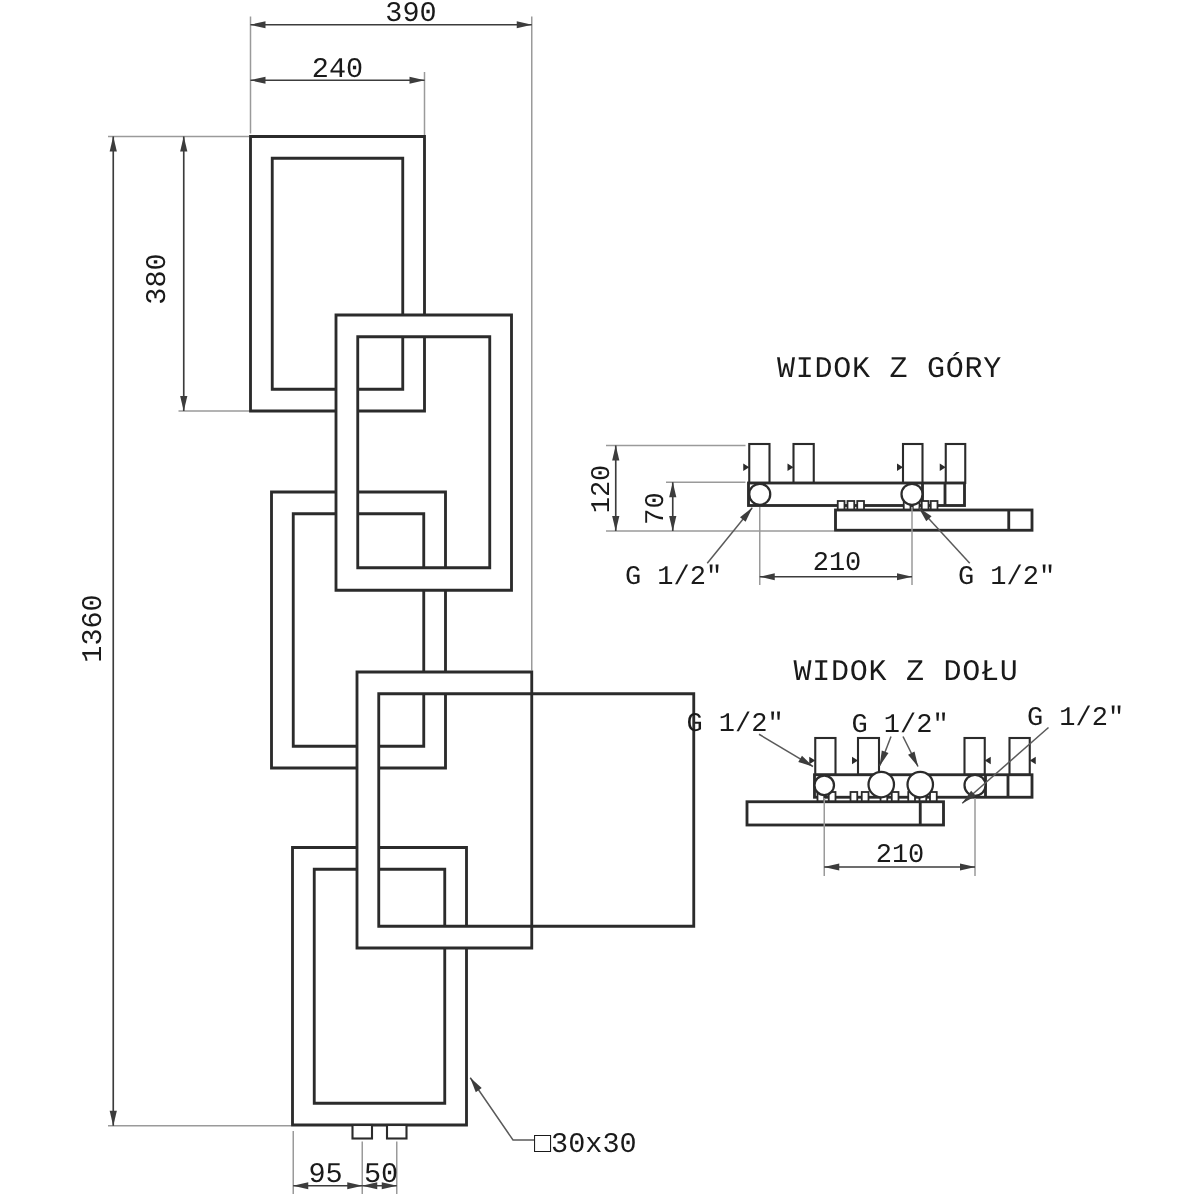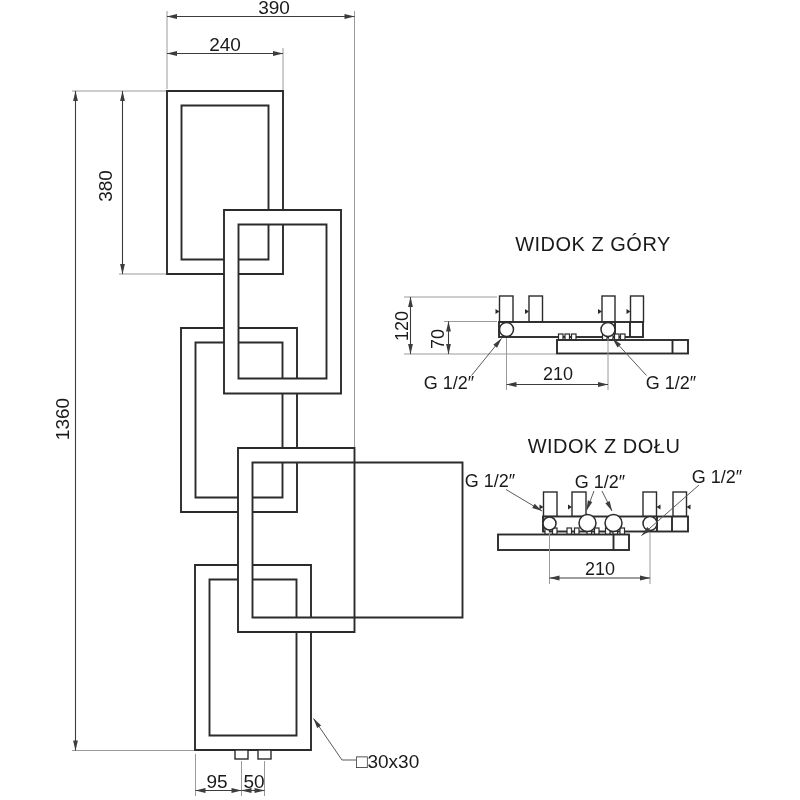--- a/index.html
+++ b/index.html
@@ -1,17 +1,17 @@
 <!DOCTYPE html>
 <html><head>
 <meta charset="utf-8">
 <style>
   html,body{margin:0;padding:0;background:#ffffff;}
   .stage{position:relative;width:769px;height:800px;background:#ffffff;overflow:hidden;
-         font-family:Liberation Sans, sans-serif;}
+         font-family:Liberation Mono, monospace;}
   svg{display:block;}
   .geo{stroke:#2b2b2b;stroke-width:1.9;fill:none;stroke-linejoin:miter;}
   .geo-fill{stroke:#2b2b2b;stroke-width:1.9;fill:#ffffff;stroke-linejoin:miter;}
   .band{stroke:#2b2b2b;stroke-width:1.9;fill:#ffffff;fill-rule:evenodd;stroke-linejoin:miter;}
   .thin{stroke:#2b2b2b;stroke-width:1.4;fill:#ffffff;}
   .tooth{stroke:#2b2b2b;stroke-width:1.2;fill:#ffffff;}
   .circ{stroke:#2b2b2b;stroke-width:1.5;fill:#ffffff;}
   .ext{stroke:#9a9a9a;stroke-width:1;fill:none;}
   .dim{stroke:#3c3c3c;stroke-width:1.1;fill:none;
        marker-start:url(#arw);marker-end:url(#arw);}

